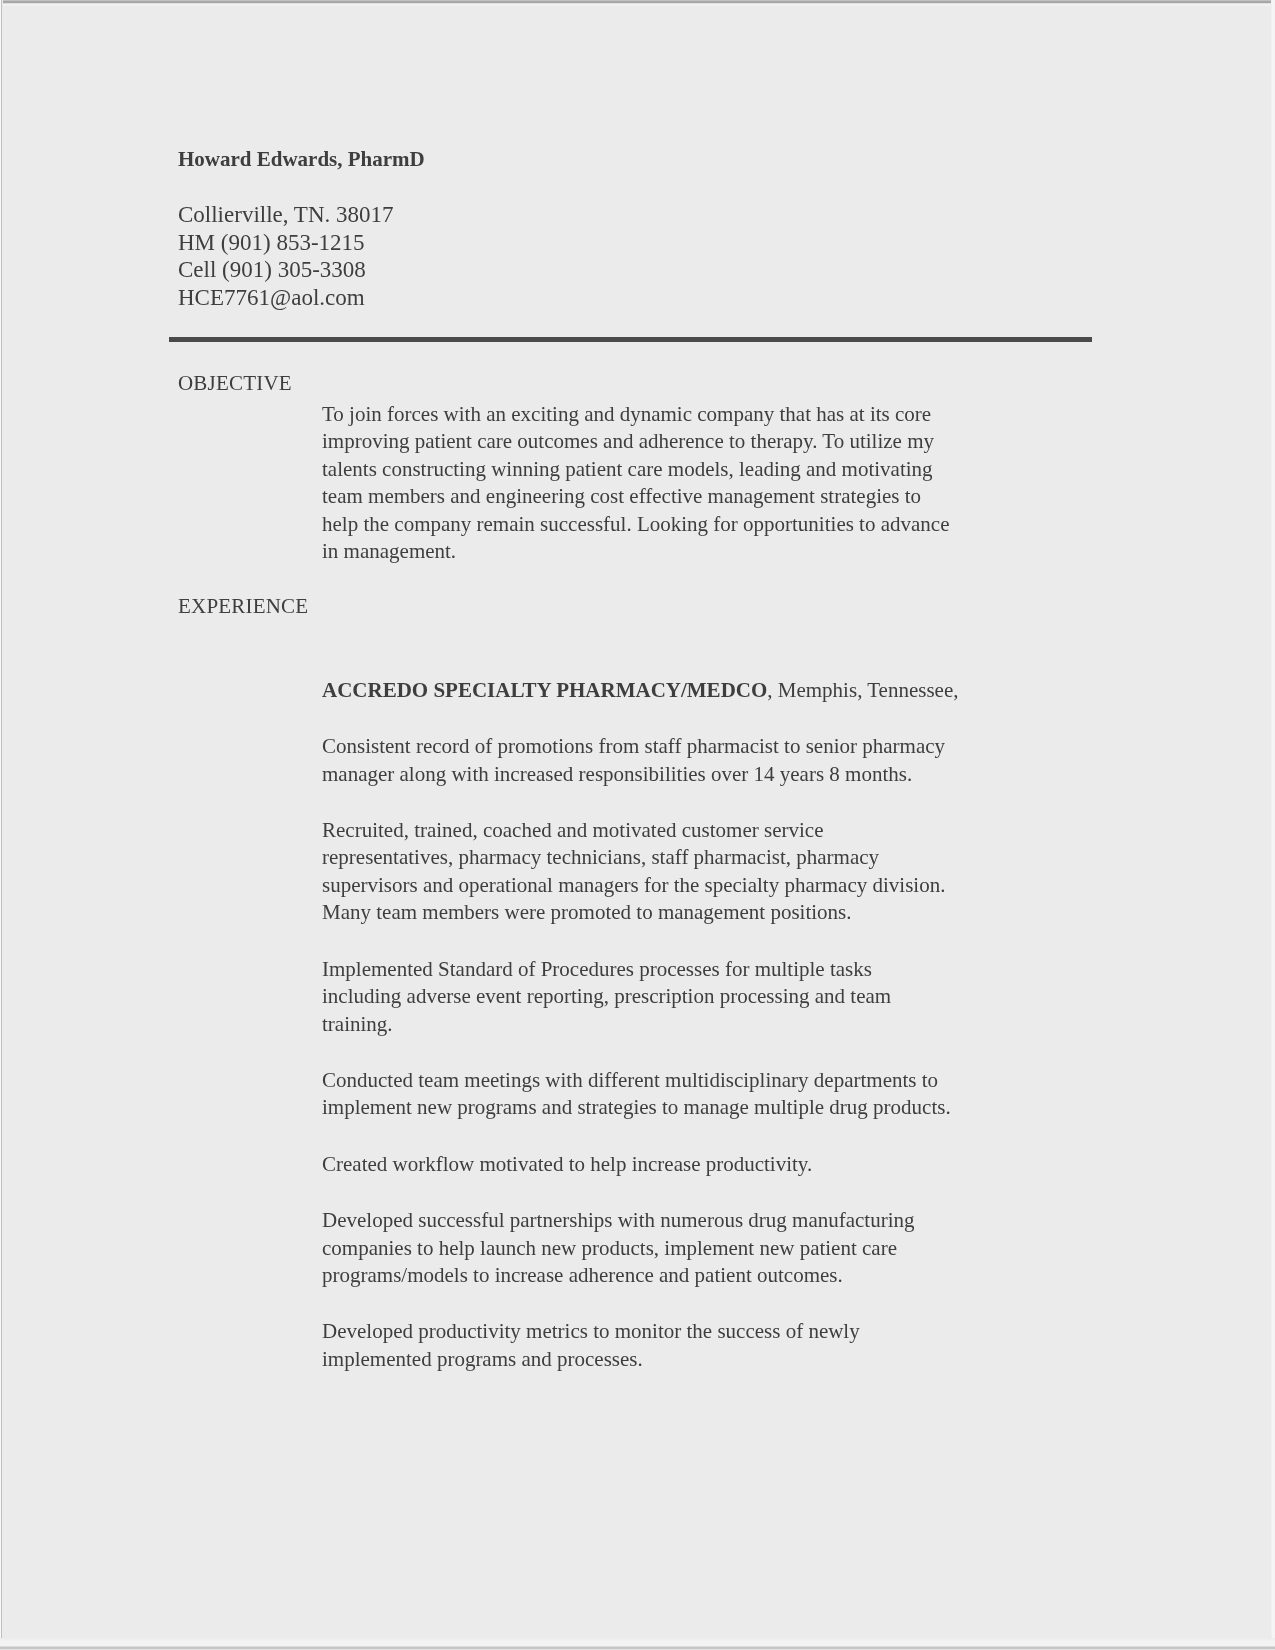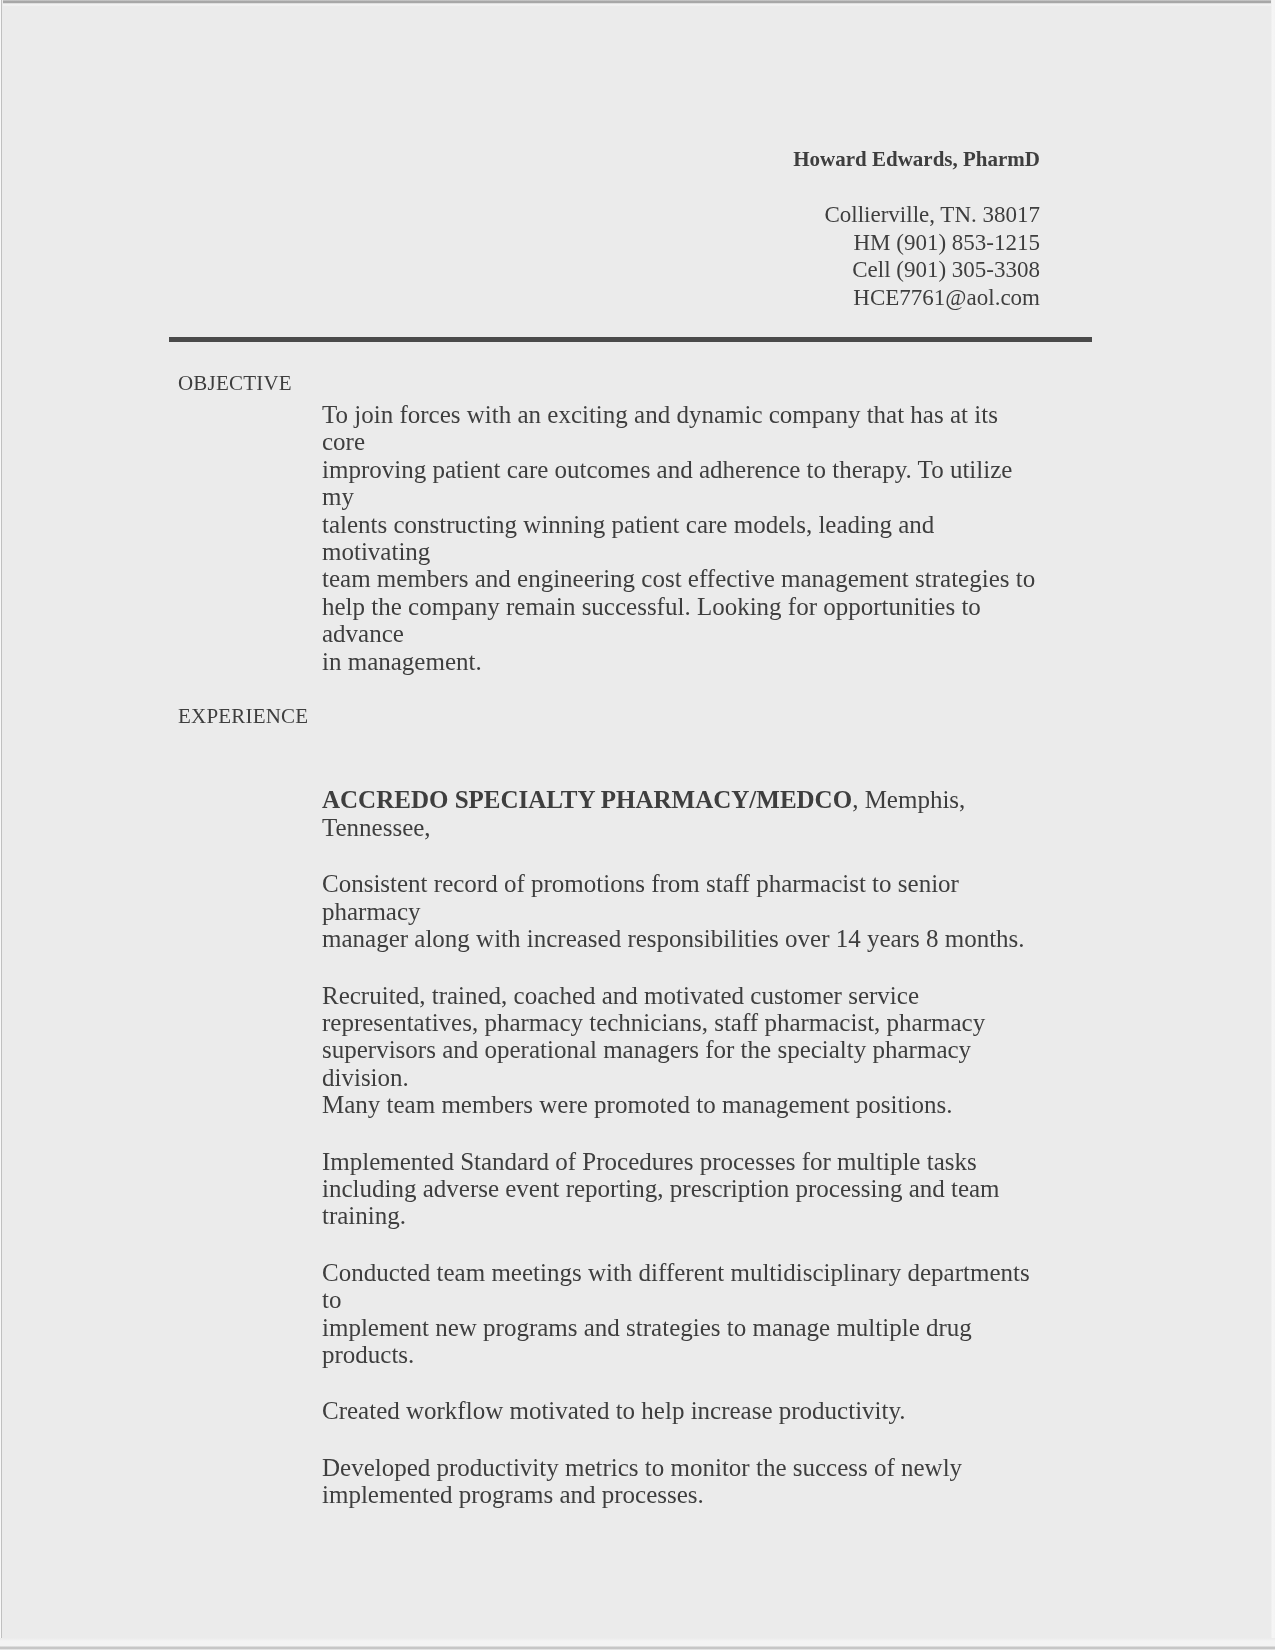--- a/index.html
+++ b/index.html
@@ -33,21 +33,21 @@
       #ebebeb 0px, #f3f3f3 3px, #f3f3f3 8px, #c6c6c6 9px, #c6c6c6 11px, #ffffff 12px);
   }
   .content {
     position: absolute;
     left: 178px;
     top: 0;
     width: 862px;
   }
   .header-block {
     padding-top: 146px;
-    text-align: right;
+    text-align: left;
   }
   .name {
     font-weight: bold;
     font-size: 21px;
     line-height: 27px;
   }
   .contact {
     margin-top: 28px;
     font-size: 23px;
     line-height: 27.5px;
@@ -63,21 +63,21 @@
     font-weight: normal;
     font-size: 21px;
     line-height: 27px;
     letter-spacing: 0.2px;
   }
   .body-indent {
     margin-left: 144px;
   }
   .para {
     margin: 29px 0 0 0;
-    font-size: 25px;
+    font-size: 21px;
     line-height: 27.4px;
     white-space: pre-line;
   }
   .para.first-after-heading {
     margin-top: 4px;
   }
   .bold { font-weight: bold; }
 </style>
 </head>
 <body>
@@ -124,19 +124,22 @@
       <div class="para">Recruited, trained, coached and motivated customer service
 representatives, pharmacy technicians, staff pharmacist, pharmacy
 supervisors and operational managers for the specialty pharmacy division.
 Many team members were promoted to management positions.</div>
       <div class="para">Implemented Standard of Procedures processes for multiple tasks
 including adverse event reporting, prescription processing and team
 training.</div>
       <div class="para">Conducted team meetings with different multidisciplinary departments to
 implement new programs and strategies to manage multiple drug products.</div>
       <div class="para">Created workflow motivated to help increase productivity.</div>
+      <div class="para">Developed successful partnerships with numerous drug manufacturing
+companies to help launch new products, implement new patient care
+programs/models to increase adherence and patient outcomes.</div>
       <div class="para">Developed productivity metrics to monitor the success of newly
 implemented programs and processes.</div>
 
     </div>
 
   </div>
 </div>
 
 </body></html>

